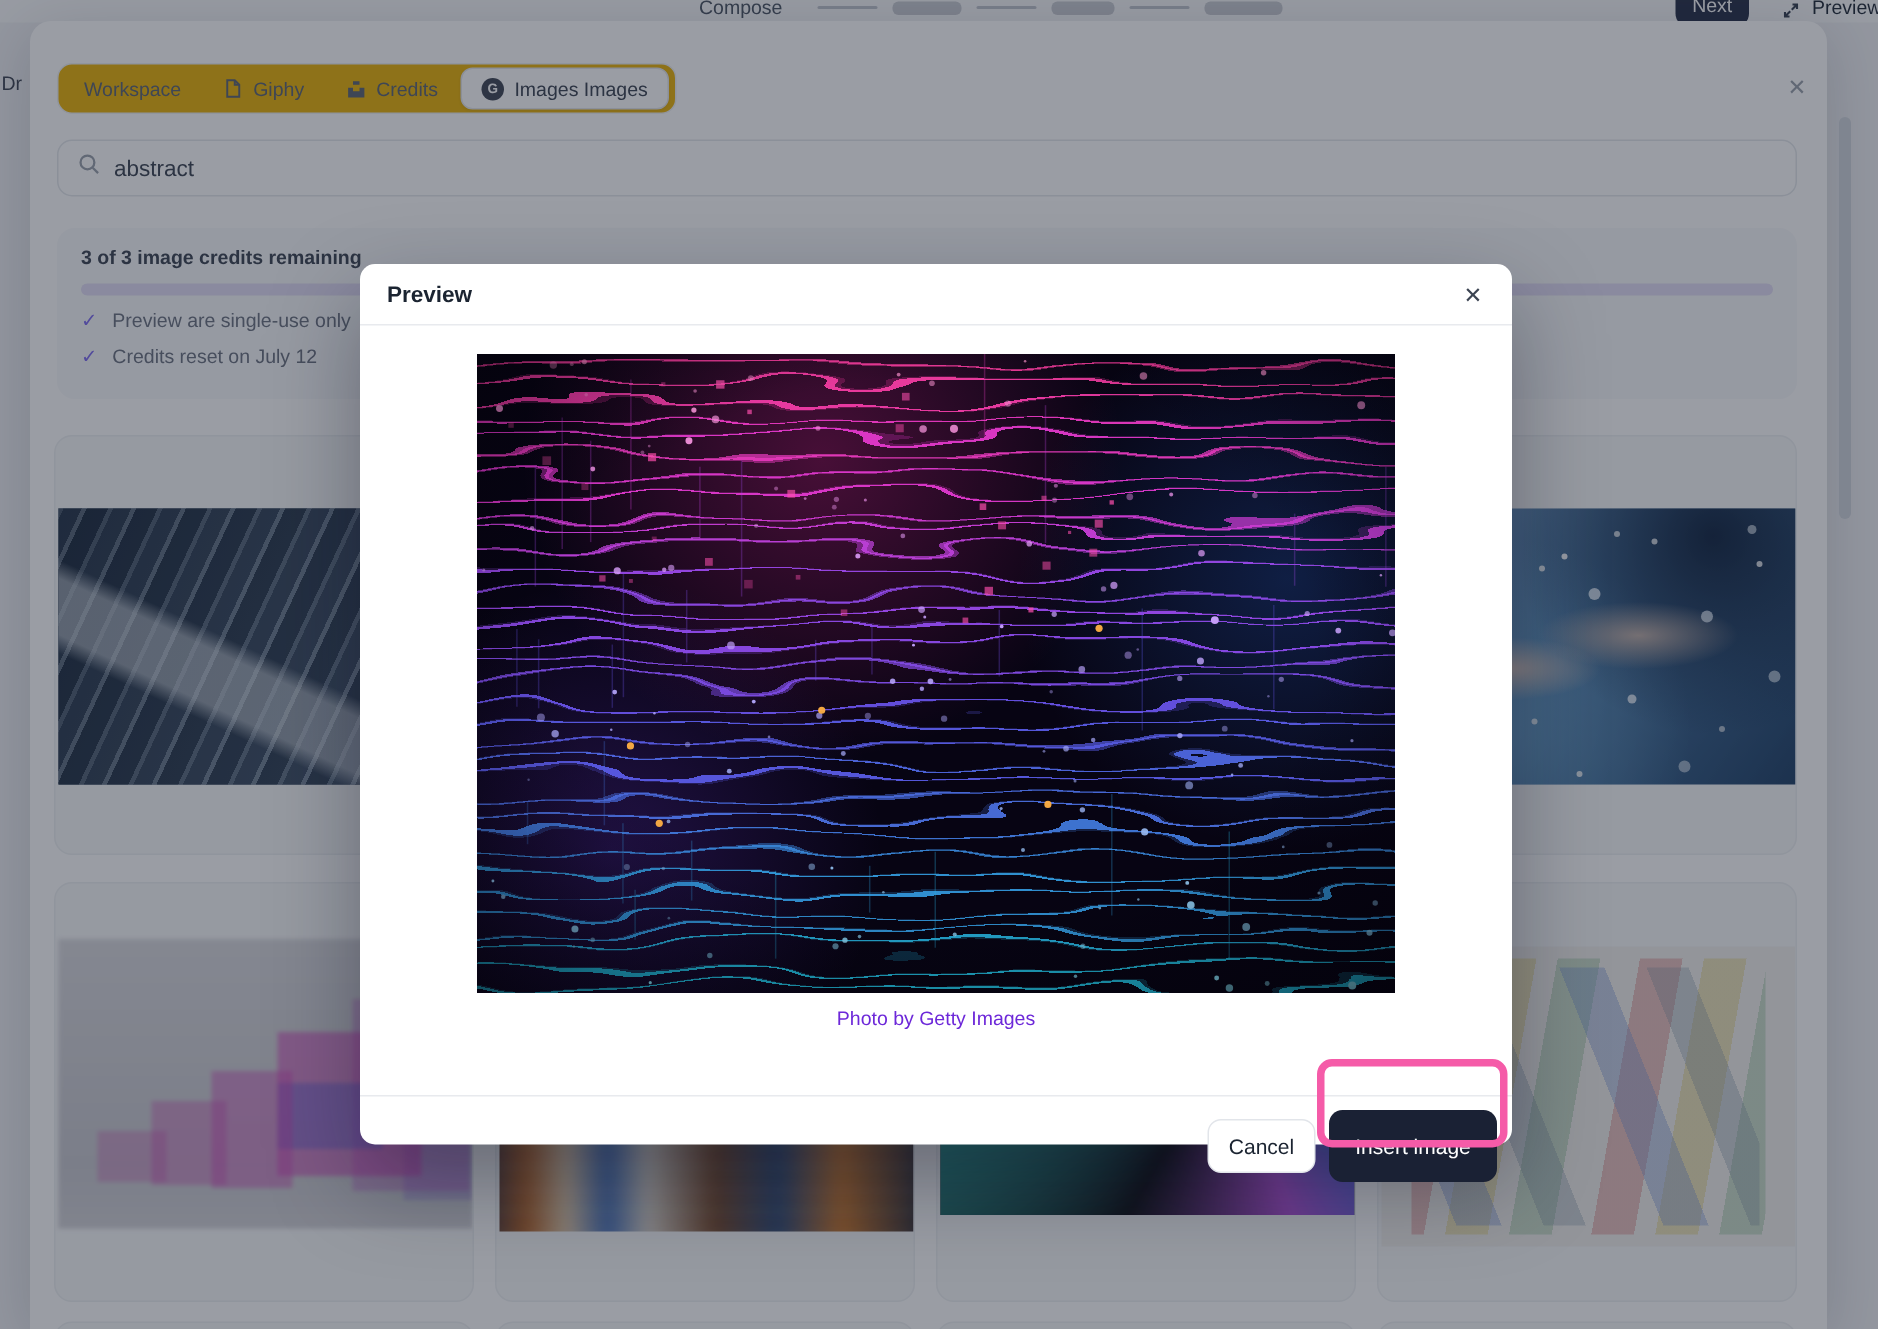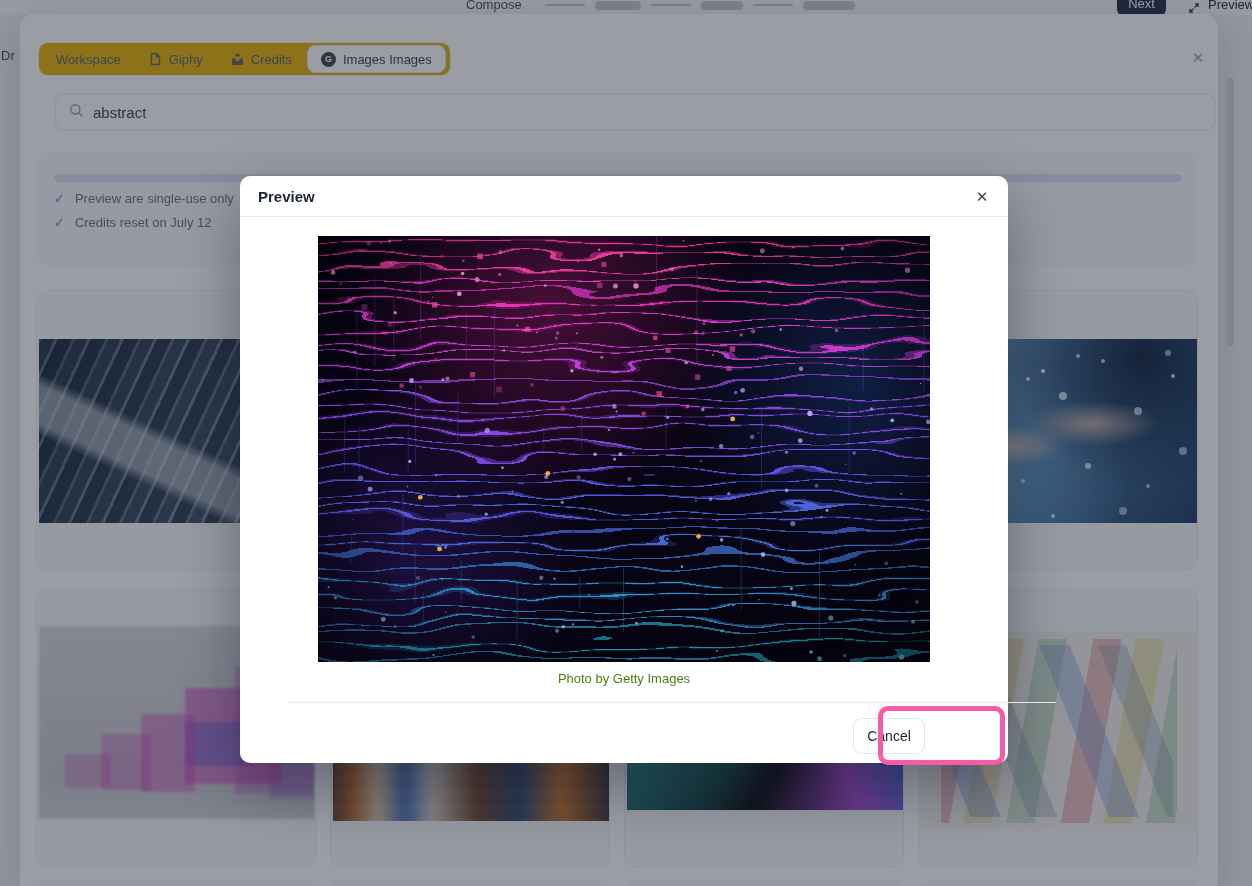--- a/index.html
+++ b/index.html
@@ -19,21 +19,21 @@
   
   .dialog { position:absolute; left:20px; top:14px; width:1198px; height:872px; background:#ffffff; border-radius:14px 14px 0 0; box-shadow:0 8px 40px rgba(15,20,35,.16); z-index:10; }
   .dlg-close { position:absolute; left:1168px; top:34px; width:20px; height:20px; font-size:15px; color:#9aa1ab; display:flex; align-items:center; justify-content:center; cursor:pointer; }
 
   .tabsbar { position:absolute; left:18px; top:28px; height:34px; display:inline-flex; align-items:center; gap:2px; background:#eab308; border:1px solid #eef0f3; border-radius:10px; padding:2px 4px; }
   .tab { display:flex; align-items:center; gap:7px; height:28px; padding:0 13px; font-size:13px; color:#5b6472; border-radius:8px; cursor:pointer; white-space:nowrap; }
   .tab.selected { background:#fff; border:1px solid #e4e7ec; box-shadow:0 1px 2px rgba(20,25,40,.07); color:#3c4452; }
   .tab svg { display:block; }
   .getty-badge { width:15px; height:15px; background:#3f4654; color:#fff; border-radius:50%; font-size:9px; font-weight:bold; display:flex; align-items:center; justify-content:center; }
 
-  .search { position:absolute; left:18px; top:79px; width:1160px; height:38px; border:1px solid #e5e8ec; border-radius:10px; display:flex; align-items:center; gap:9px; padding:0 13px; background:#fff;margin-left:17px; }
+  .search { position:absolute; left:18px; top:79px; width:1160px; height:38px; border:1px solid #e5e8ec; border-radius:10px; display:flex; align-items:center; gap:9px; padding:0 13px; background:#fff; }
   .search-value { font-size:15px; color:#3c4452; }
 
   .credits { position:absolute; left:18px; top:138px; width:1160px; height:114px; background:#f8f9fb; border-radius:12px; padding:12px 16px; }
   .credits-title { font-size:13px; font-weight:bold; color:#3c4452; }
   .credits-bar { margin-top:10px; width:1128px; height:8px; border-radius:4px; background:#eceaf6; overflow:hidden; }
   .credits-fill { height:100%; background:#e2ddf6; border-radius:4px; }
   .credit-item { display:flex; align-items:center; gap:10px; margin-top:9px; font-size:13px; color:#6b7280; }
   .tick { color:#7e6bf0; font-size:13px; }
 
   
@@ -91,22 +91,22 @@
 
   .pagescroll { position:absolute; left:1226px; top:78px; width:8px; height:268px; background:#cfd4dc; border-radius:4px; z-index:12; }
 
   
   .scrim { position:absolute; inset:0; background:rgba(25,31,47,.44); z-index:40; }
   .modal { position:absolute; left:240px; top:176px; width:768px; height:587px; background:#fff; border-radius:10px; box-shadow:0 25px 60px rgba(8,12,28,.35); z-index:60; }
   .modal-header { position:absolute; left:0; top:0; width:100%; height:41px; border-bottom:1px solid #e8eaee; }
   .modal-title { position:absolute; left:18px; top:12px; font-size:15px; font-weight:bold; color:#1b2431; }
   .modal-close { position:absolute; right:16px; top:11px; width:20px; height:20px; font-size:15px; color:#3c4452; display:flex; align-items:center; justify-content:center; cursor:pointer; }
   .preview-art { position:absolute; left:78px; top:60px; width:612px; height:426px; background:#070413; }
-  .caption { position:absolute; left:0; top:495px; width:100%; text-align:center; font-size:13px; color:#4d7c0f; }
-  .modal-footer { position:absolute; left:0; top:526px; width:100%; height:50px; border-top:1px solid #e8eaee;margin-left:48px; }
+  .caption { position:absolute; left:0; top:495px; width:100%; text-align:center; font-size:13px; color:#6d28d9; }
+  .modal-footer { position:absolute; left:0; top:554px; width:100%; height:50px; border-top:1px solid #e8eaee; }
   .btn-cancel { position:absolute; left:565px; top:15px; width:72px; height:36px; background:#fff; border:1px solid #e2e5ea; border-radius:9px; font-size:14px; color:#1b2431; display:flex; align-items:center; justify-content:center; cursor:pointer; font-family:inherit; }
   .btn-insert { position:absolute; left:646px; top:9px; width:112px; height:48px; background:#1a2134; border:none; border-radius:9px; font-size:14px; color:#fff; display:flex; align-items:center; justify-content:center; cursor:pointer; font-family:inherit; }
   .annotation { position:absolute; left:878px; top:706px; width:127px; height:59px; border:5px solid #f55ba8; border-radius:10px; z-index:70; pointer-events:none; }
 </style>
 </head>
 <body>
 
 <div class="topbar">
   <span class="tb-compose">Compose</span>
   <span class="tb-line" style="left:545px;width:40px;"></span>
@@ -159,20 +159,21 @@
     <span>
       <svg width="15" height="15" viewBox="0 0 15 15" fill="none" stroke="#9aa1ab" stroke-width="1.5">
           <circle cx="6.3" cy="6.3" r="4.6"></circle>
           <path d="M9.8 9.8 13.4 13.4"></path>
         </svg>
     </span>
     <span class="search-value">abstract</span>
   </div>
 
   <div class="credits">
+    <div class="credits-title">3 of 3 image credits remaining</div>
     <div class="credits-bar">
         <div class="credits-fill" style="width:100%"></div>
       </div>
     <div class="credit-item">
       <span class="tick">✓</span>
       <span>Preview are single-use only</span>
     </div>
     <div class="credit-item">
       <span class="tick">✓</span>
       <span>Credits reset on July 12</span>
@@ -481,16 +482,17 @@
         <circle cx="414.7" cy="182.9" r="2.4" fill="#ffb043" opacity="0.95"></circle>
         <circle cx="380.6" cy="300.3" r="2.4" fill="#ffb043" opacity="0.95"></circle>
         <rect x="0" y="0" width="612" height="426" fill="url(#vig)"></rect>
       </g>
   </svg>
 
   <div class="caption">Photo by Getty Images</div>
 
   <div class="modal-footer">
     <button class="btn-cancel">Cancel</button>
+    <button class="btn-insert">Insert image</button>
   </div>
 </div>
 
 <div class="annotation"></div>
 
 </body></html>

